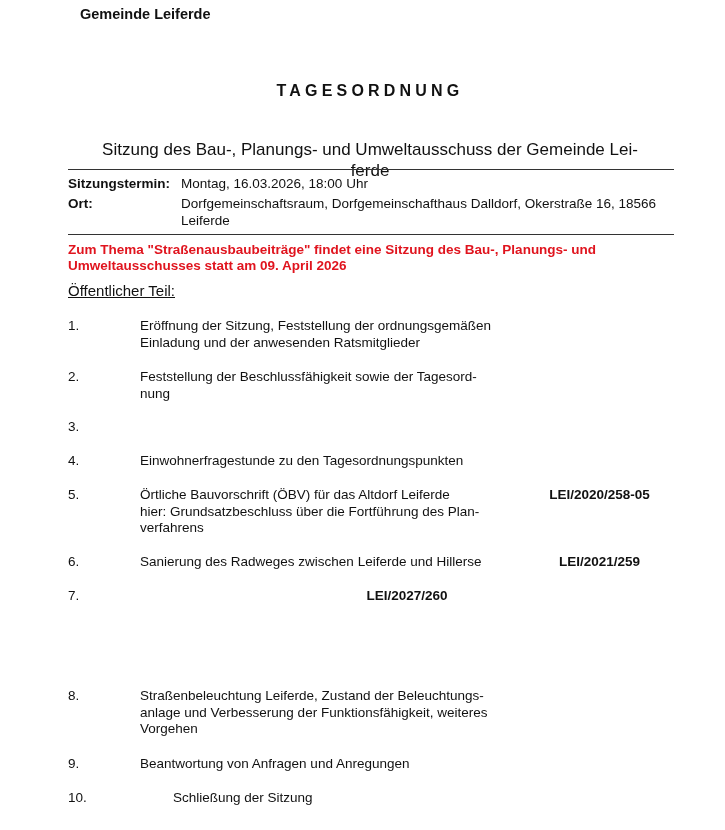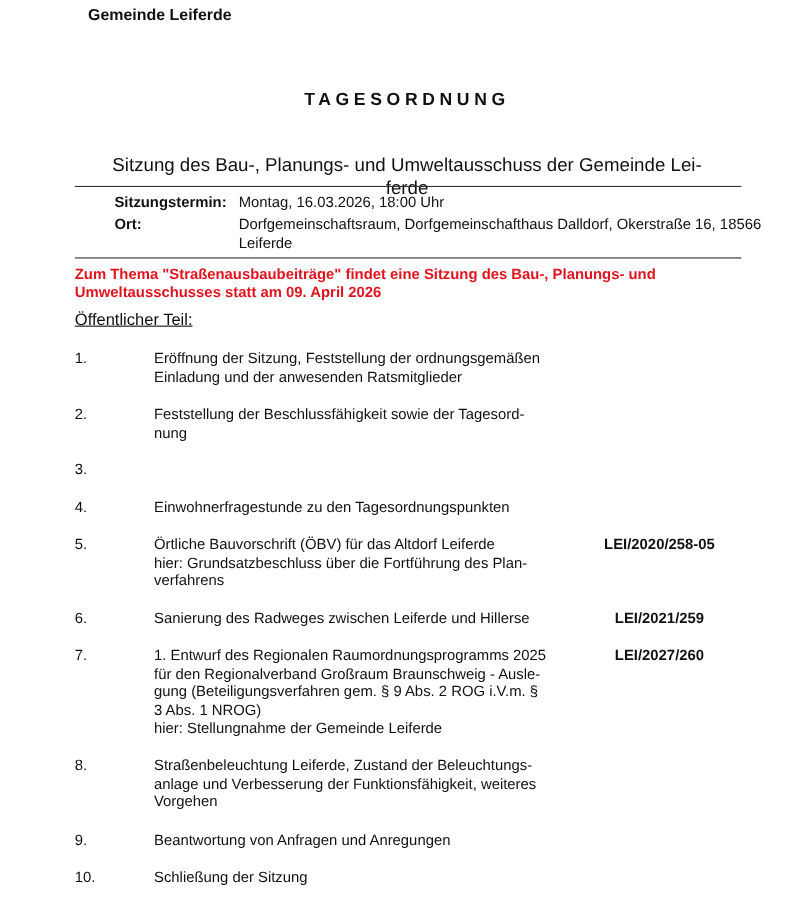--- a/index.html
+++ b/index.html
@@ -18,21 +18,21 @@
     .subtitle {
       position: absolute; left: 70px; width: 600px; top: 101px;
       text-align: center; font-size: 17px; line-height: 21px; margin-top: 38px;
     }
     .rule {
       position: absolute; left: 68px; width: 606px; height: 0;
       border-top: 1.3px solid #333333;
     }
     .meta {
       position: absolute; left: 68px; top: 175px; width: 606px;
-      font-size: 13.5px; line-height: 17px; margin-left: 36px;
+      font-size: 13.5px; line-height: 17px;
     }
     .meta-row { display: flex; margin-bottom: 3px; }
     .meta-label { font-weight: bold; width: 113px; flex: none; }
     .meta-value { flex: 1; }
     .notice {
       position: absolute; left: 68px; top: 242px; width: 606px;
       color: #e0141e; font-weight: bold; font-size: 13.5px; line-height: 16px;
     }
     .section {
       position: absolute; left: 68px; top: 282px;
@@ -99,30 +99,29 @@
     <span class="item-text">Örtliche Bauvorschrift (ÖBV) für das Altdorf Leiferde<br>hier: Grundsatzbeschluss über die Fortführung des Plan-<br>verfahrens</span>
     <span class="item-ref">LEI/2020/258-05</span>
   </div>
   <div class="item" style="top:236px;">
     <span class="item-num">6.</span>
     <span class="item-text">Sanierung des Radweges zwischen Leiferde und Hillerse</span>
     <span class="item-ref">LEI/2021/259</span>
   </div>
   <div class="item" style="top:270px;">
     <span class="item-num">7.</span>
-    <span class="item-text">1. Entwurf des Regionalen Raumordnungsprogramms 2025<br>für den Regionalverband Großraum Braunschweig - Ausle-<br>gung (Beteiligungsverfahren gem. § 9 Abs. 2 ROG i.V.m. §<br>3 Abs. 1 NROG)<br>hier: Stellungnahme der Gemeinde Leiferde</span>
     <span class="item-ref">LEI/2027/260</span>
   </div>
   <div class="item" style="top:370px;">
     <span class="item-num">8.</span>
     <span class="item-text">Straßenbeleuchtung Leiferde, Zustand der Beleuchtungs-<br>anlage und Verbesserung der Funktionsfähigkeit, weiteres<br>Vorgehen</span>
   </div>
   <div class="item" style="top:438px;">
     <span class="item-num">9.</span>
     <span class="item-text">Beantwortung von Anfragen und Anregungen</span>
     <span class="item-ref"></span>
   </div>
-  <div class="item" style="top:472px;">
+  <div class="item" style="top:472px;gap:33px;">
     <span class="item-num">10.</span>
     <span class="item-text">Schließung der Sitzung</span>
     <span class="item-ref"></span>
   </div>
 </div>
 
 </body></html>

